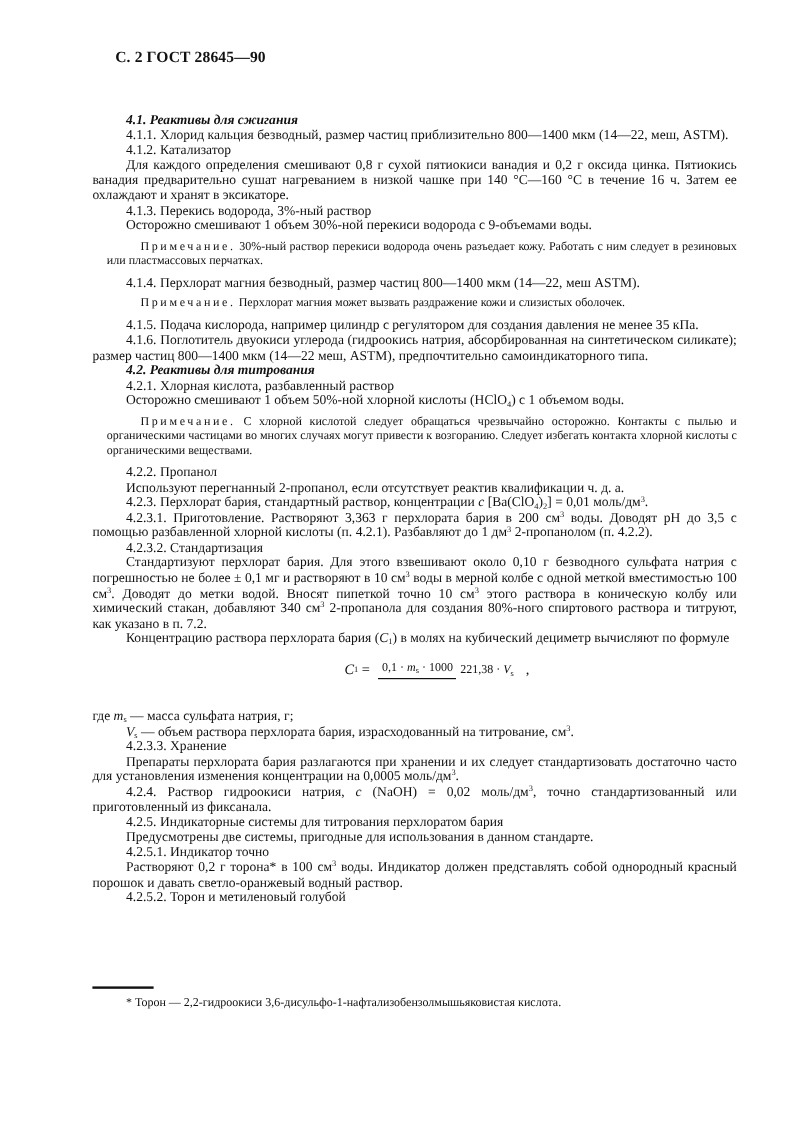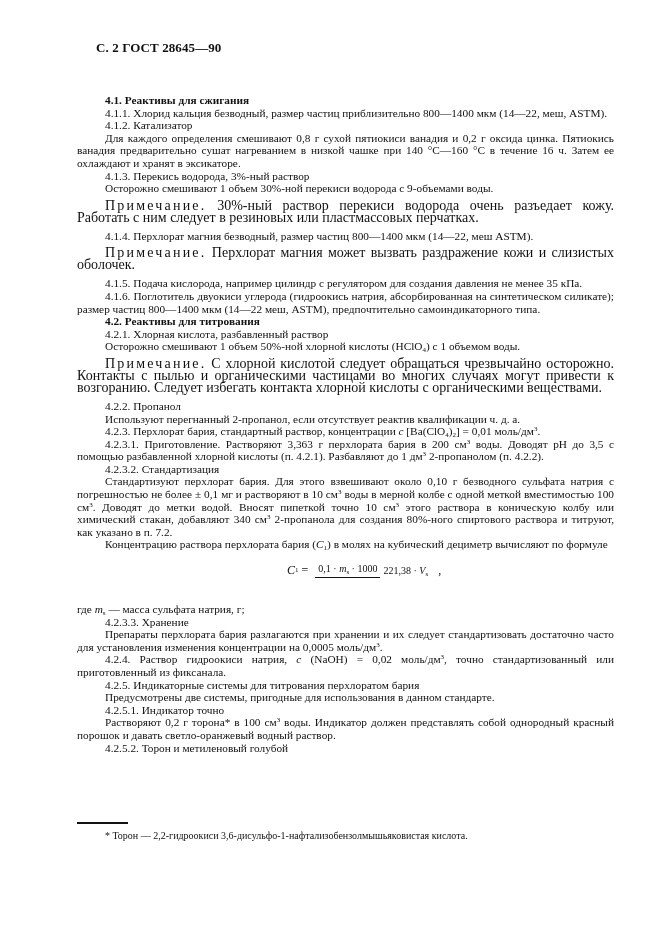--- a/index.html
+++ b/index.html
@@ -3,22 +3,22 @@
 <meta charset="utf-8">
 <style>
   html, body { margin: 0; padding: 0; background: #ffffff; }
   body { width: 661px; height: 936px; position: relative; overflow: hidden;
          font-family: "Liberation Serif", "DejaVu Serif", serif; color: #111; }
   .page { position: absolute; left: 77px; top: 0; width: 537px; }
   .header { position: absolute; top: 40px; left: 0; font-weight: bold; font-size: 13px; letter-spacing: 0.1px; margin-left: 19px; }
   .body { position: absolute; top: 94px; left: 0; width: 537px; font-size: 11.3px; line-height: 12.6px; }
   p { margin: 0; text-align: justify; }
   .ind { text-indent: 28px; }
-  .h { font-weight: bold; text-indent: 28px; }
-  .note { font-size: 14px; line-height: 12px; text-indent: 28px; margin: 5px 0 6px 0; }
+  .h { font-weight: bold; text-indent: 28px; font-style: italic; }
+  .note { font-size: 10px; line-height: 12px; text-indent: 28px; margin: 5px 0 6px 12px; }
   .note .sp { letter-spacing: 2.2px; }
   sub, sup { font-size: 7px; line-height: 0; }
   sup { vertical-align: 4px; } sub { vertical-align: -2px; }
   .formula { position: relative; height: 44px; margin: 6px 0 2px 0; }
   .fx { position: absolute; left: 210px; top: 6px; display: flex; align-items: center; font-size: 12px; }
   .frac { display: inline-flex; flex-direction: row; align-items: center; margin: 0 4px; font-size: 10px; }
   .frac .num { padding: 0 3px 1px 3px; border-bottom: 1px solid #111; }
   .frac .den { padding: 1px 3px 0 3px; }
   i { font-style: italic; }
   .where2 { padding-left: 28px; }
@@ -68,20 +68,21 @@
         <span style="white-space:pre"> = </span>
         <span class="frac">
           <span class="num"><span>0,1 · </span><i>m</i><sub>s</sub><span> · 1000</span></span>
           <span class="den"><span>221,38 · </span><i>V</i><sub>s</sub></span>
         </span>
         <span style="white-space:pre"> ,</span>
       </div>
     </div>
 
     <p><span>где </span><i>m</i><sub>s</sub><span> — масса сульфата натрия, г;</span></p>
+    <p class="where2"><i>V</i><sub>s</sub><span> — объем раствора перхлората бария, израсходованный на титрование, см</span><sup>3</sup><span>.</span></p>
 
     <p class="ind">4.2.3.3. Хранение</p>
     <p class="ind"><span>Препараты перхлората бария разлагаются при хранении и их следует стандартизовать достаточно часто для установления изменения концентрации на 0,0005 моль/дм</span><sup>3</sup><span>.</span></p>
     <p class="ind"><span>4.2.4. Раствор гидроокиси натрия, </span><i>c</i><span> (NaOH) = 0,02 моль/дм</span><sup>3</sup><span>, точно стандартизованный или приготовленный из фиксанала.</span></p>
     <p class="ind">4.2.5. Индикаторные системы для титрования перхлоратом бария</p>
     <p class="ind">Предусмотрены две системы, пригодные для использования в данном стандарте.</p>
     <p class="ind">4.2.5.1. Индикатор точно</p>
     <p class="ind"><span>Растворяют 0,2 г торона* в 100 см</span><sup>3</sup><span> воды. Индикатор должен представлять собой однородный красный порошок и давать светло-оранжевый водный раствор.</span></p>
     <p class="ind">4.2.5.2. Торон и метиленовый голубой</p>
   </div>

